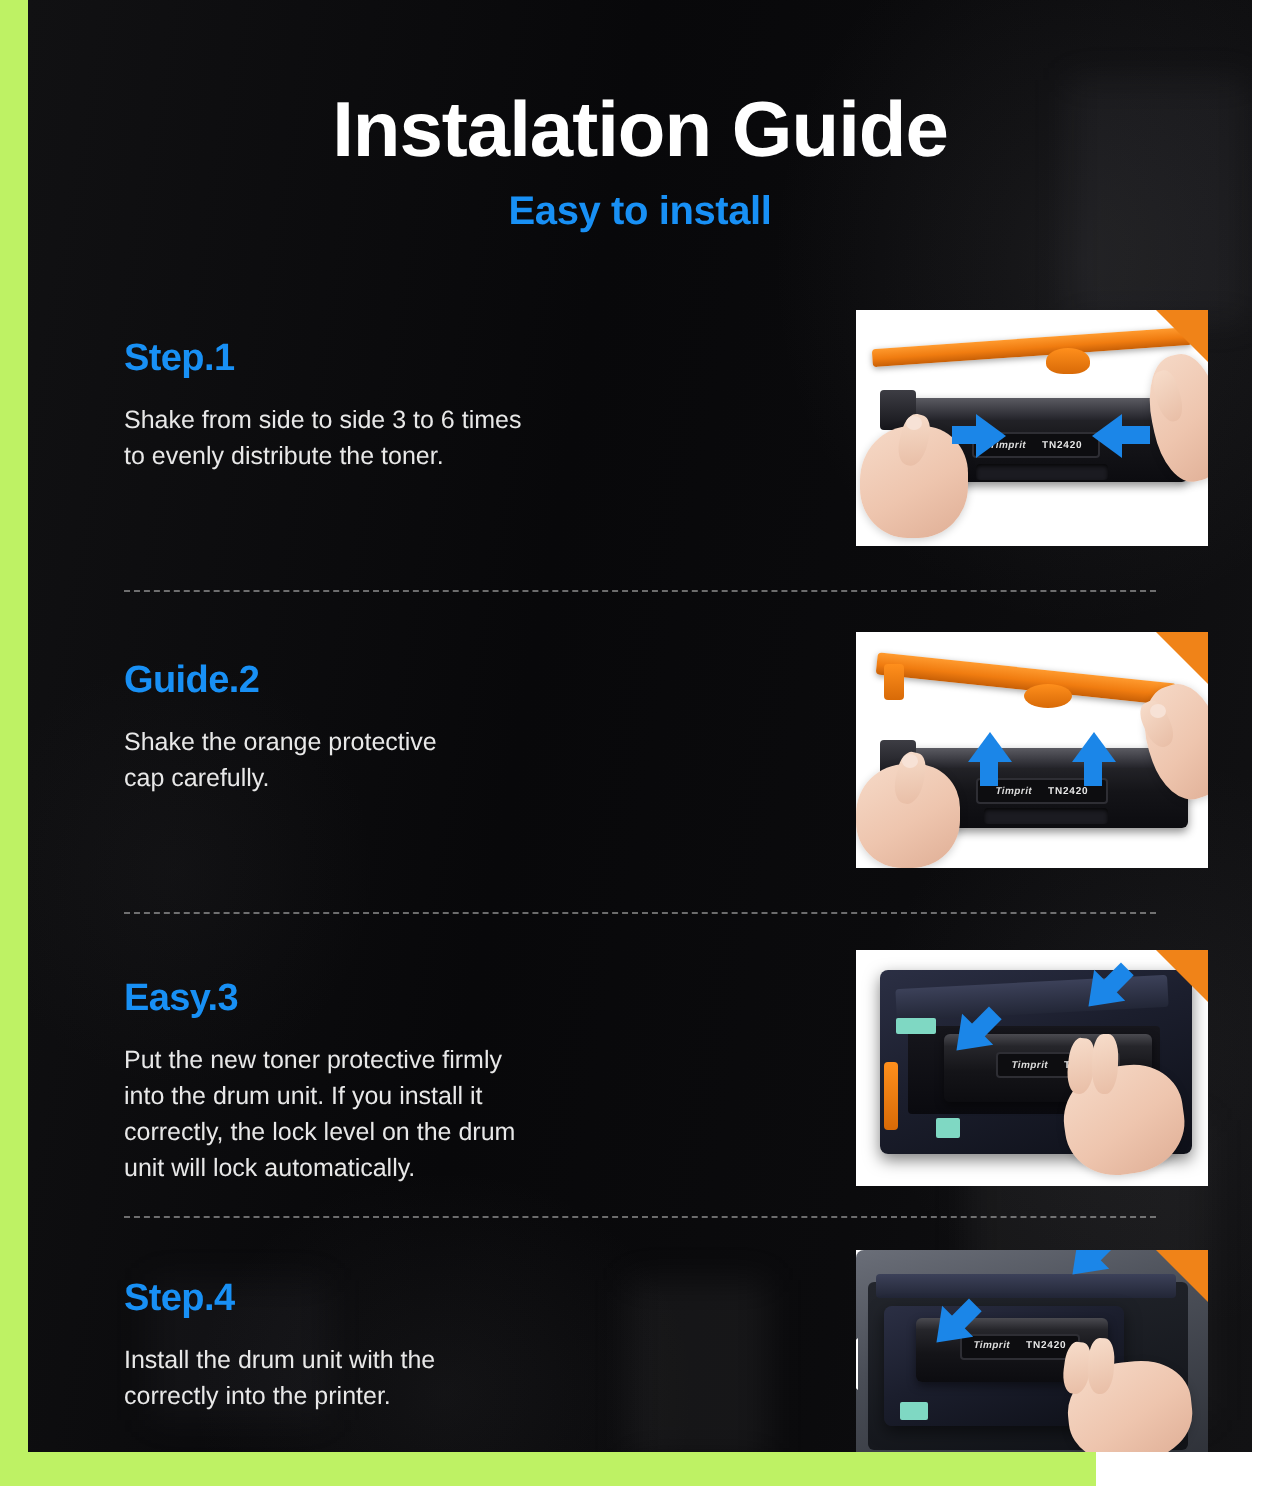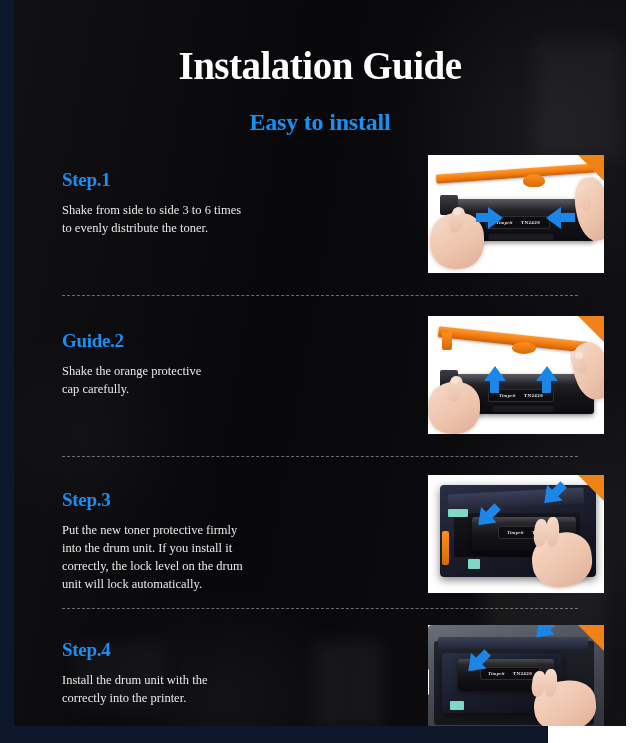--- a/index.html
+++ b/index.html
@@ -11,23 +11,22 @@
     width: 644px;
     height: 743px;
     font-family: "Liberation Sans", sans-serif;
     overflow: hidden;
   }
 
   #page {
     position: relative;
     width: 548px;
     height: 743px;
-    background: #0f172a;
+    background: #bef264;
     box-sizing: border-box;
-    font-family: Liberation Serif, serif;
   }
 
   
   #poster {
     position: absolute;
     left: 14px;
     top: 0px;
     width: 612px;
     height: 726px;
     background: #0a0a0b;
@@ -66,22 +65,22 @@
   }
   .title {
     font-size: 39px;
     font-weight: bold;
     color: #ffffff;
     letter-spacing: -0.5px;
     line-height: 1.05;
     margin: 0;
   }
   .subtitle {
-    margin-top: 22px;
-    font-size: 24px;
+    margin-top: 8px;
+    font-size: 20px;
     font-weight: bold;
     color: #1890f5;
     letter-spacing: -0.2px;
   }
 
   
   .steps {
     position: absolute;
     left: 0; top: 155px;
     width: 612px;
@@ -395,21 +394,21 @@
             </div>
           </div>
         </div>
       </div>
 
       <div class="divider" style="margin-top:22px; margin-bottom:18px;"></div>
 
       <div class="step">
         <div class="step-inner">
           <div class="step-text">
-            <div class="step-label">Step.3</div>
+            <div class="step-label">Easy.3</div>
             <div class="step-desc">Put the new toner protective firmly
 into the drum unit. If you install it
 correctly, the lock level on the drum
 unit will lock automatically.</div>
           </div>
 
           <div class="photo">
             <div class="notch"></div>
             <div class="corner-orange"></div>
             <div class="scene">

